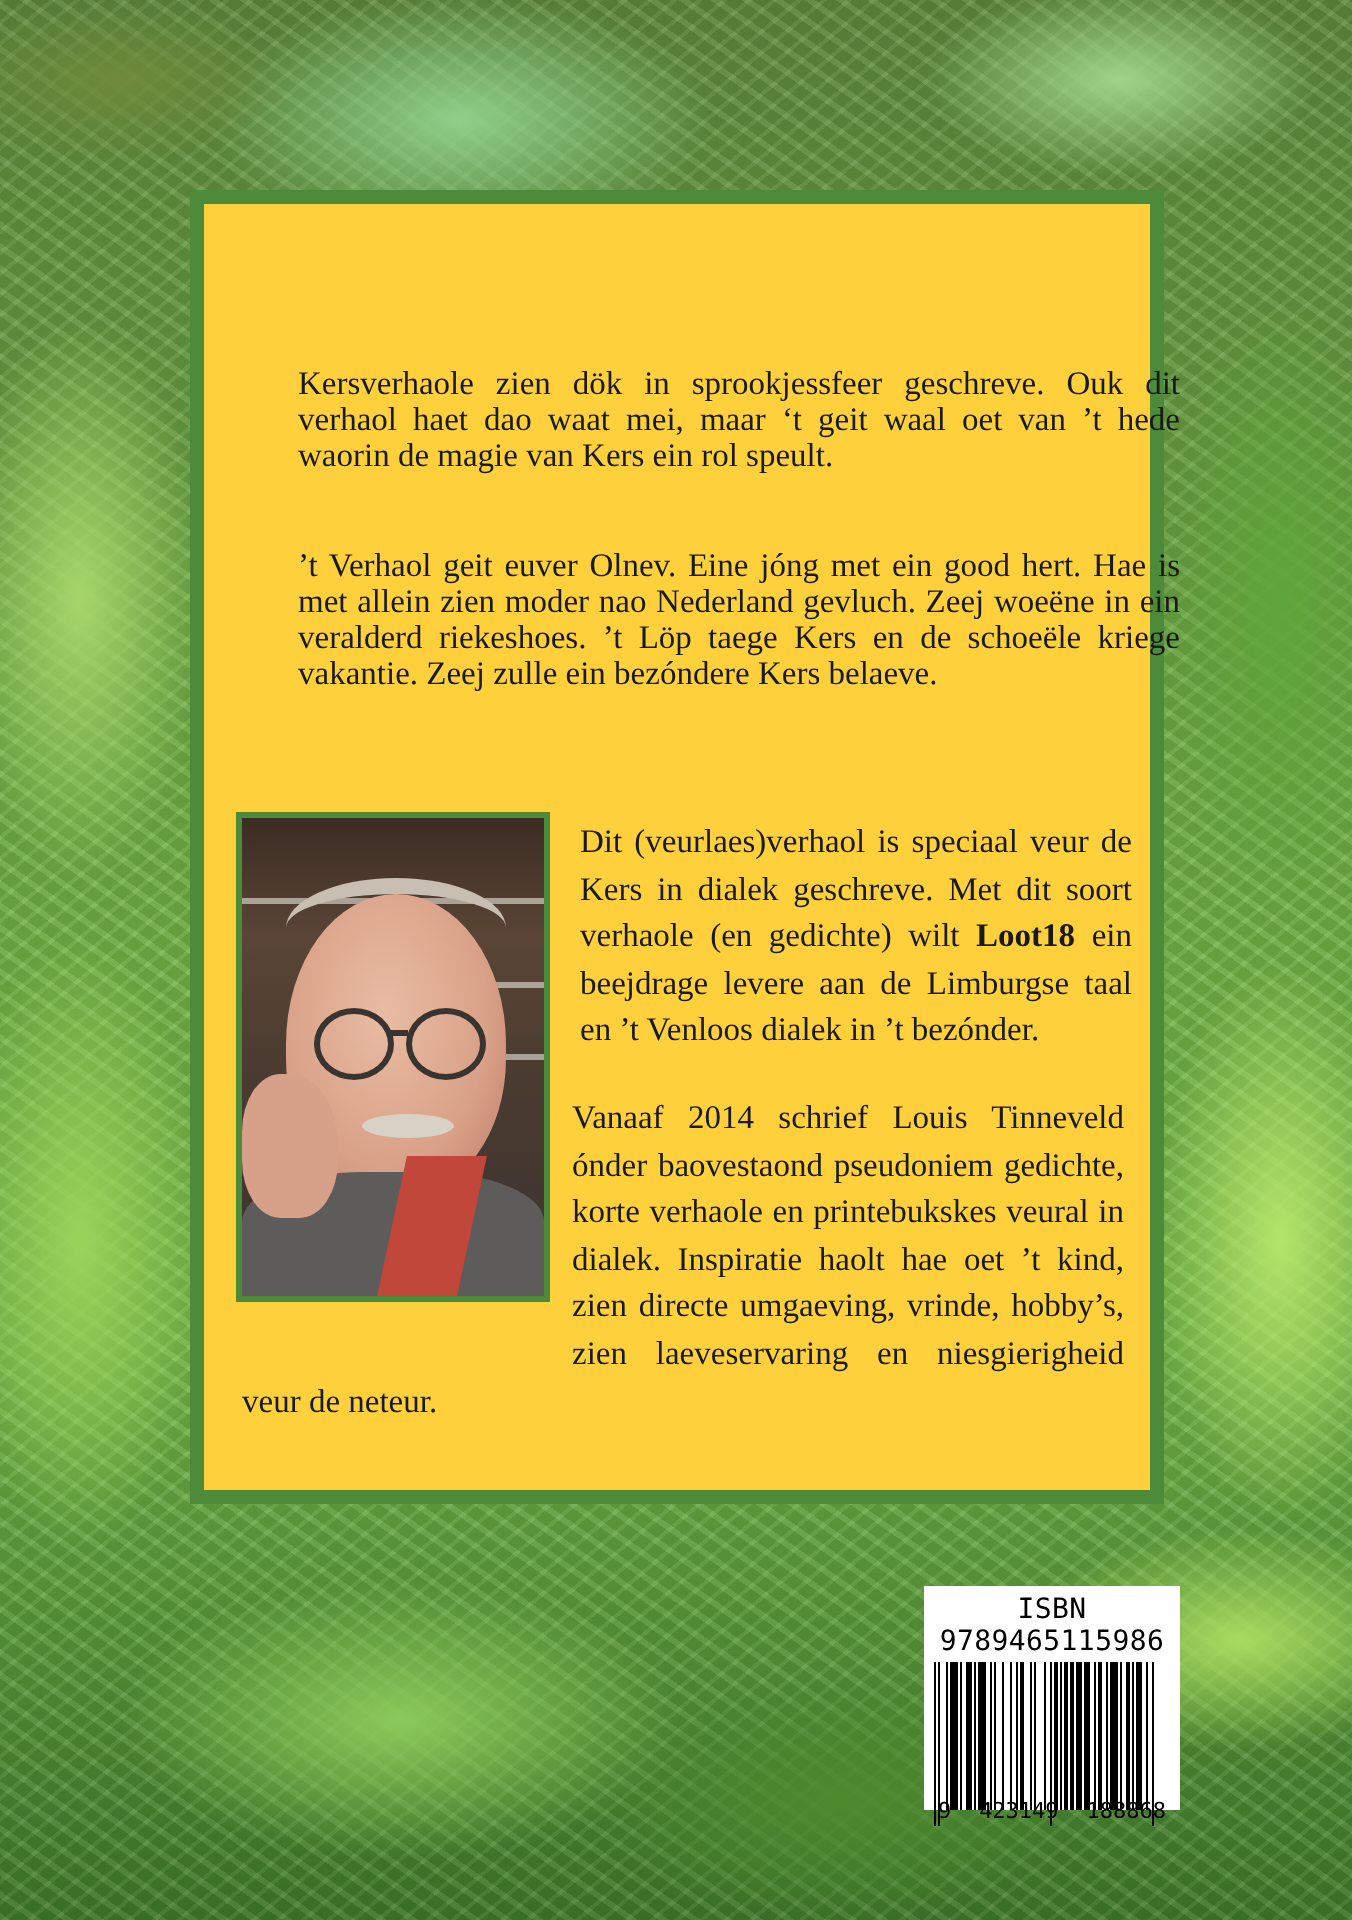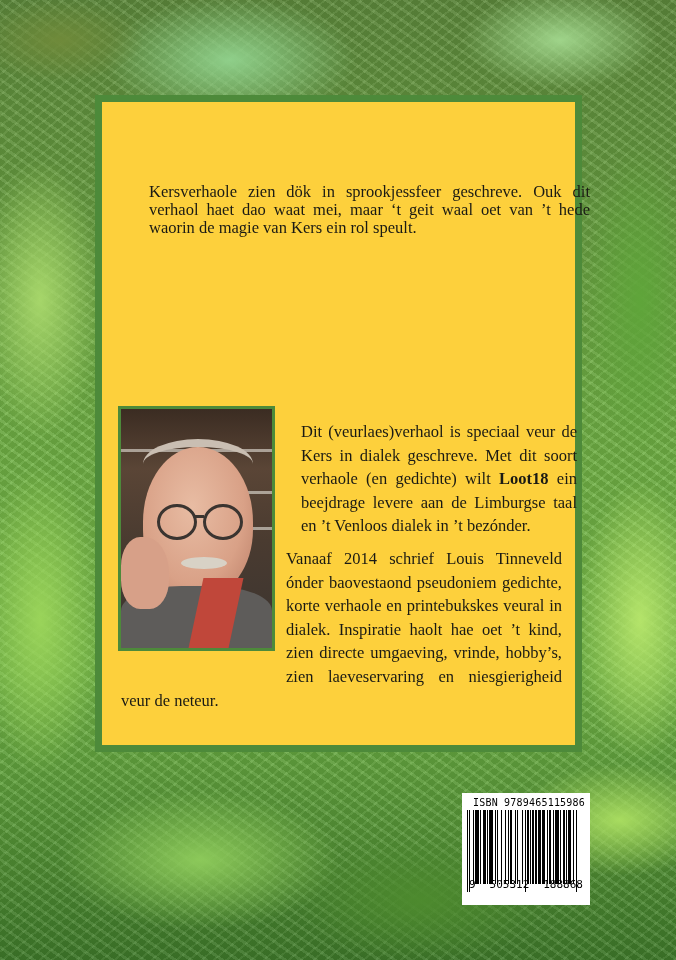--- a/index.html
+++ b/index.html
@@ -71,49 +71,50 @@
   .sweater {
     position: absolute; left: 0; right: 0; bottom: 0; height: 62px;
     background: #5e5c5a; border-radius: 40% 40% 0 0;
   }
   .collar {
     position: absolute; left: 75px; bottom: 0; width: 40px; height: 70px;
     background: #c0473a; transform: skewX(-12deg);
   }
   .p3 {
     position: absolute; left: 184px; top: 303px; width: 276px;
-    font-size: 16.5px; line-height: 23.6px; text-align: justify; margin: 15px;
+    font-size: 16.5px; line-height: 23.6px; text-align: justify; margin: 4px;
   }
   .p4 {
     position: absolute; left: 19px; top: 445px; width: 441px;
     font-size: 16.5px; line-height: 23.6px; margin: 0;
   }
   .p4 .wrap-float {
     float: left; width: 165px; height: 118px;
   }
   .p4 .just { text-align: justify; }
   .barcode {
     position: absolute; left: 462px; top: 793px; width: 128px; height: 112px;
     background: #fff; box-sizing: border-box; padding: 4px 5px 0 5px;
     font-family: "DejaVu Sans Mono", monospace;
   }
-  .isbn-text { font-size: 10px; letter-spacing: 0.2px; color: #000; text-align: right; }
+  .isbn-text { font-size: 14px; letter-spacing: 0.2px; color: #000; text-align: center; }
   .bars { display: flex; align-items: flex-start; height: 74px; margin-top: 2px; }
   .bar { background: #000; height: 100%; }
   .bar.guard { height: 82px; }
   .digits { font-size: 11px; color: #000; display: flex; justify-content: space-between; margin-top: -6px; padding: 0 2px; }
 </style>
 </head>
 <body>
 
 <div class="cover-bg"></div>
 
 <div class="panel">
 
   <p class="para p1">Kersverhaole zien dök in sprookjessfeer geschreve. Ouk dit verhaol haet dao waat mei, maar ‘t geit waal oet van ’t hede waorin de magie van Kers ein rol speult.</p>
+  <p class="para p2">’t Verhaol geit euver Olnev. Eine jóng met ein good hert. Hae is met allein zien moder nao Nederland gevluch. Zeej woeëne in ein veralderd riekeshoes. ’t Löp taege Kers en de schoeële kriege vakantie. Zeej zulle ein bezóndere Kers belaeve.</p>
 
   <div class="photo">
     <div class="shelf" style="top:40px"></div>
     <div class="shelf" style="top:82px;left:60%"></div>
     <div class="shelf" style="top:118px;left:70%"></div>
     <div class="face"></div>
     <div class="hair"></div>
     <div class="glasses g1"></div>
     <div class="glasses g2"></div>
     <div class="bridge"></div>
@@ -200,16 +201,16 @@
       <div style="width: 1.16667px;"></div>
       <div class="bar" style="width: 3.5px;"></div>
       <div style="width: 1.16667px;"></div>
       <div class="bar" style="width: 1.16667px;"></div>
       <div style="width: 2.33333px;"></div>
       <div class="bar guard" style="width: 1.16667px;"></div>
       <div style="width: 1.16667px;"></div>
     </div>
   <div class="digits">
     <span>9</span>
-    <span>505312</span>
+    <span>423149</span>
     <span>188868</span>
   </div>
 </div>
 
 </body></html>

